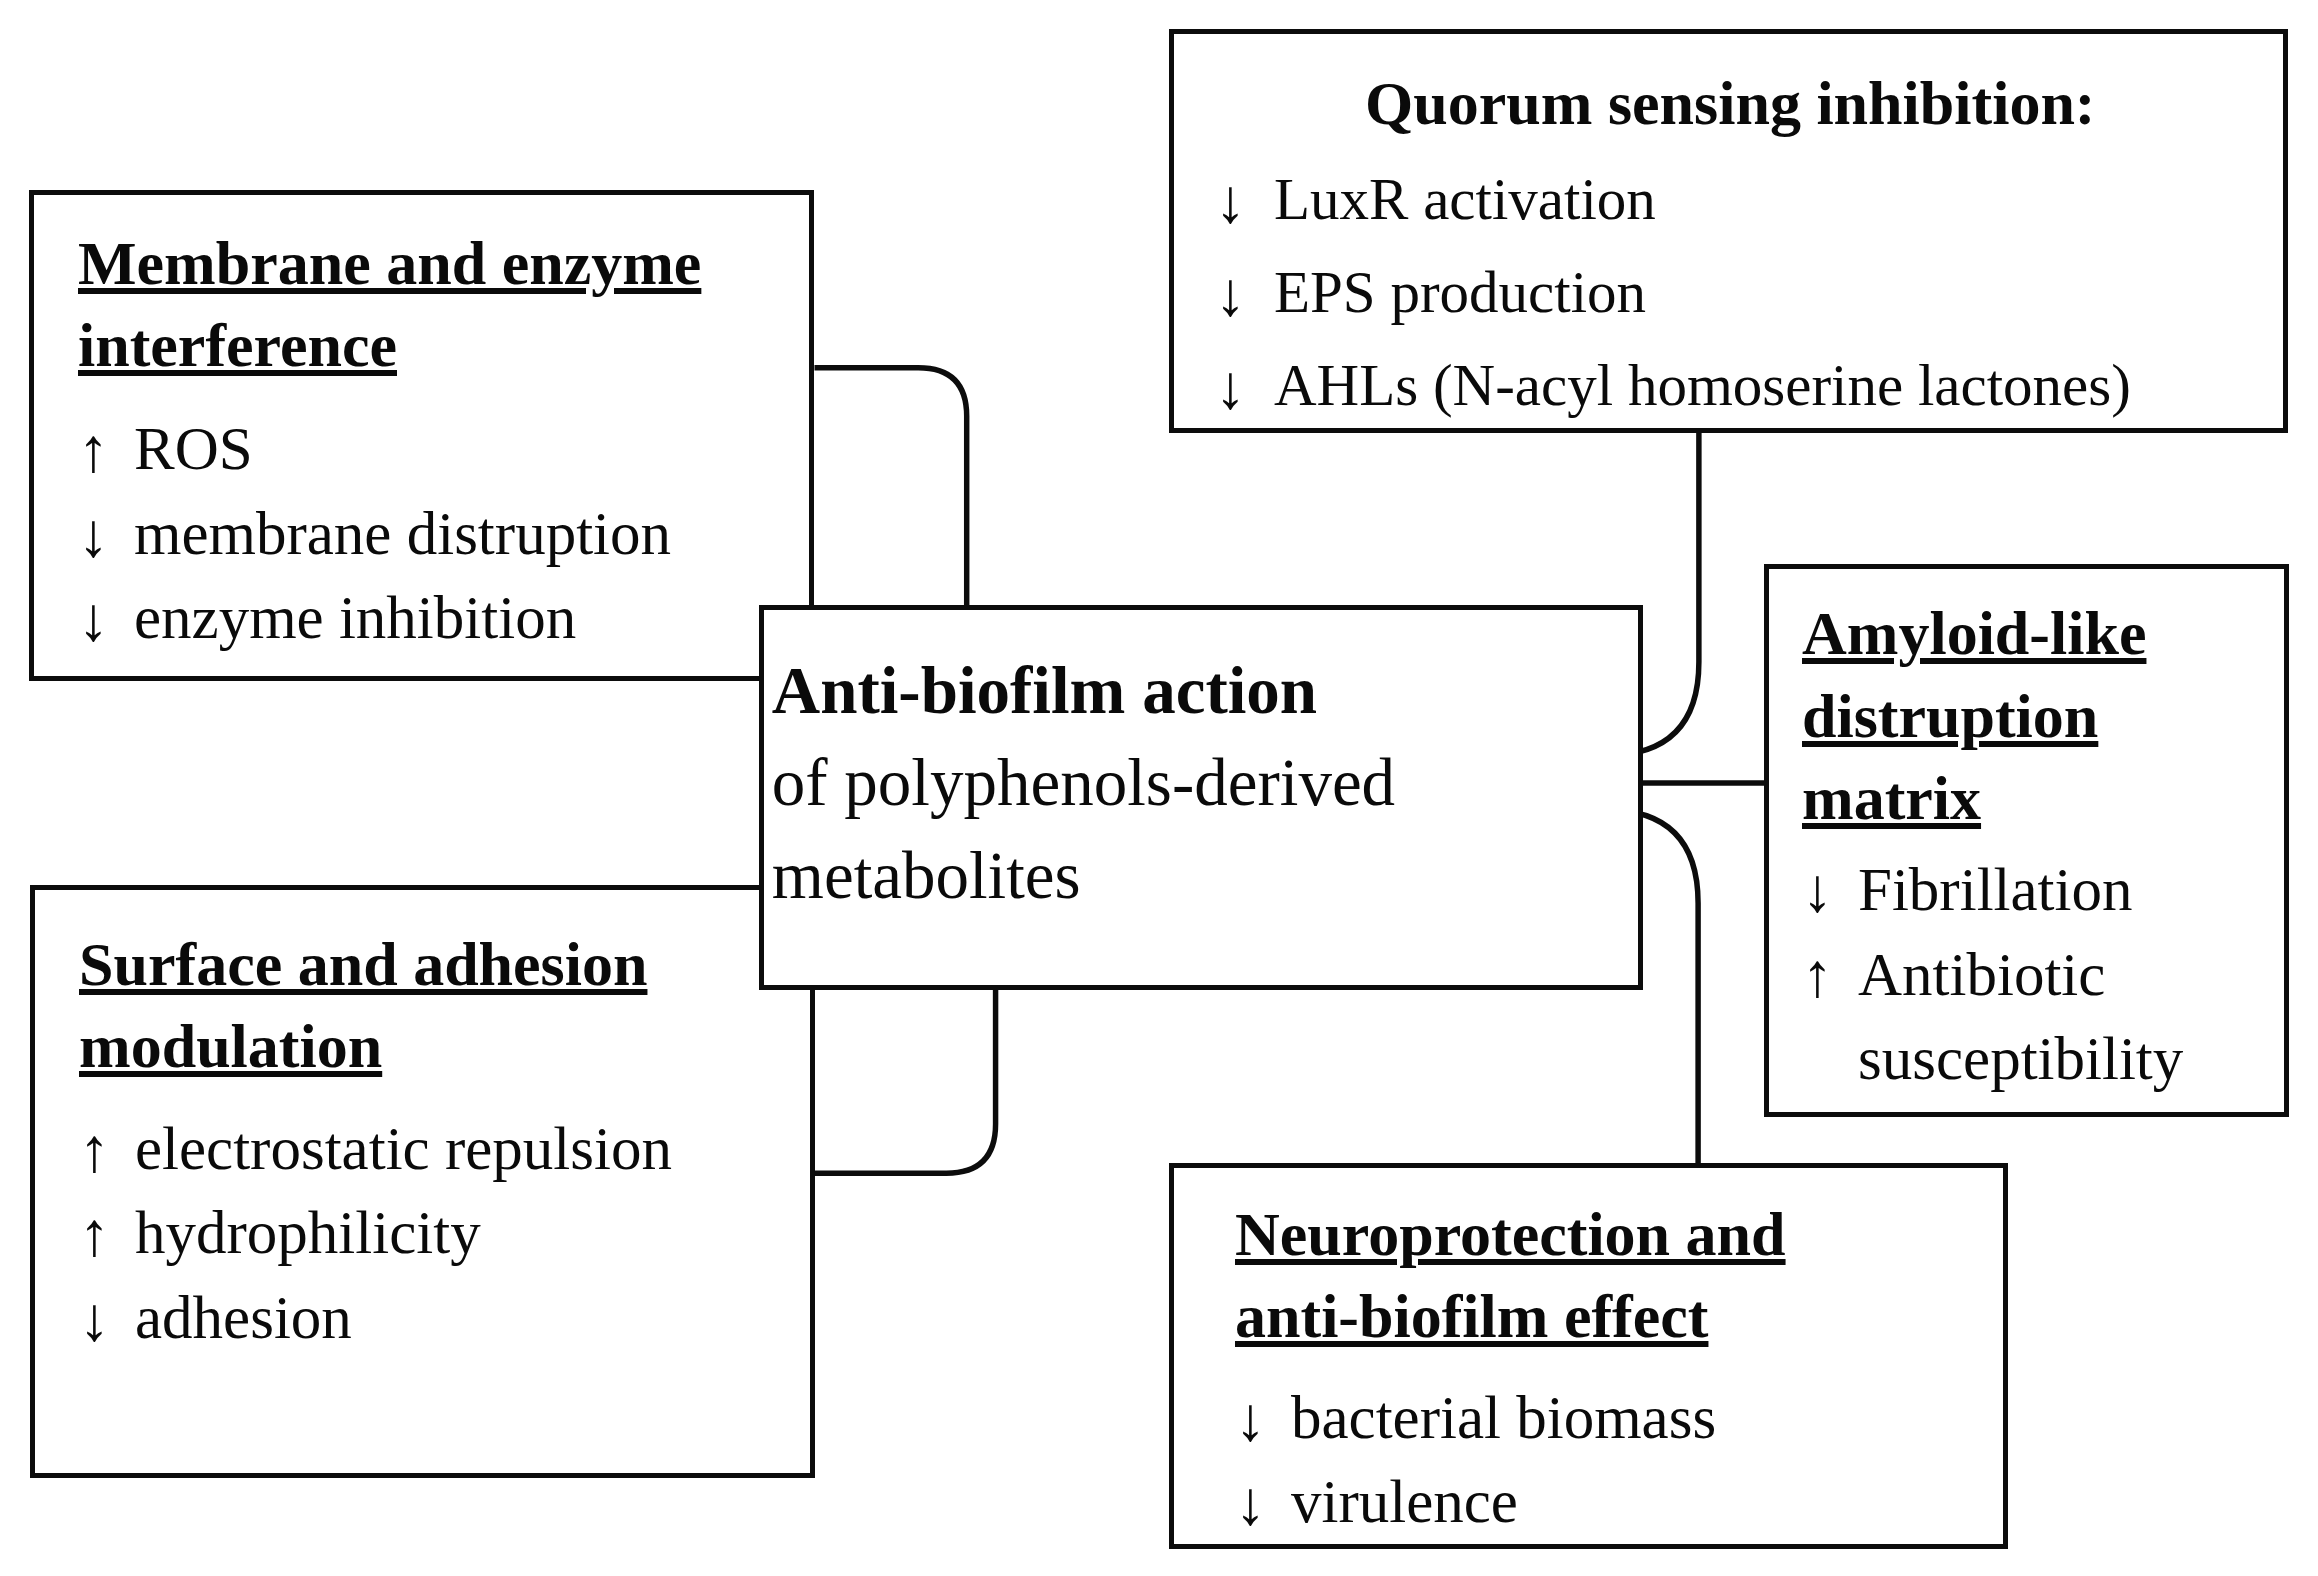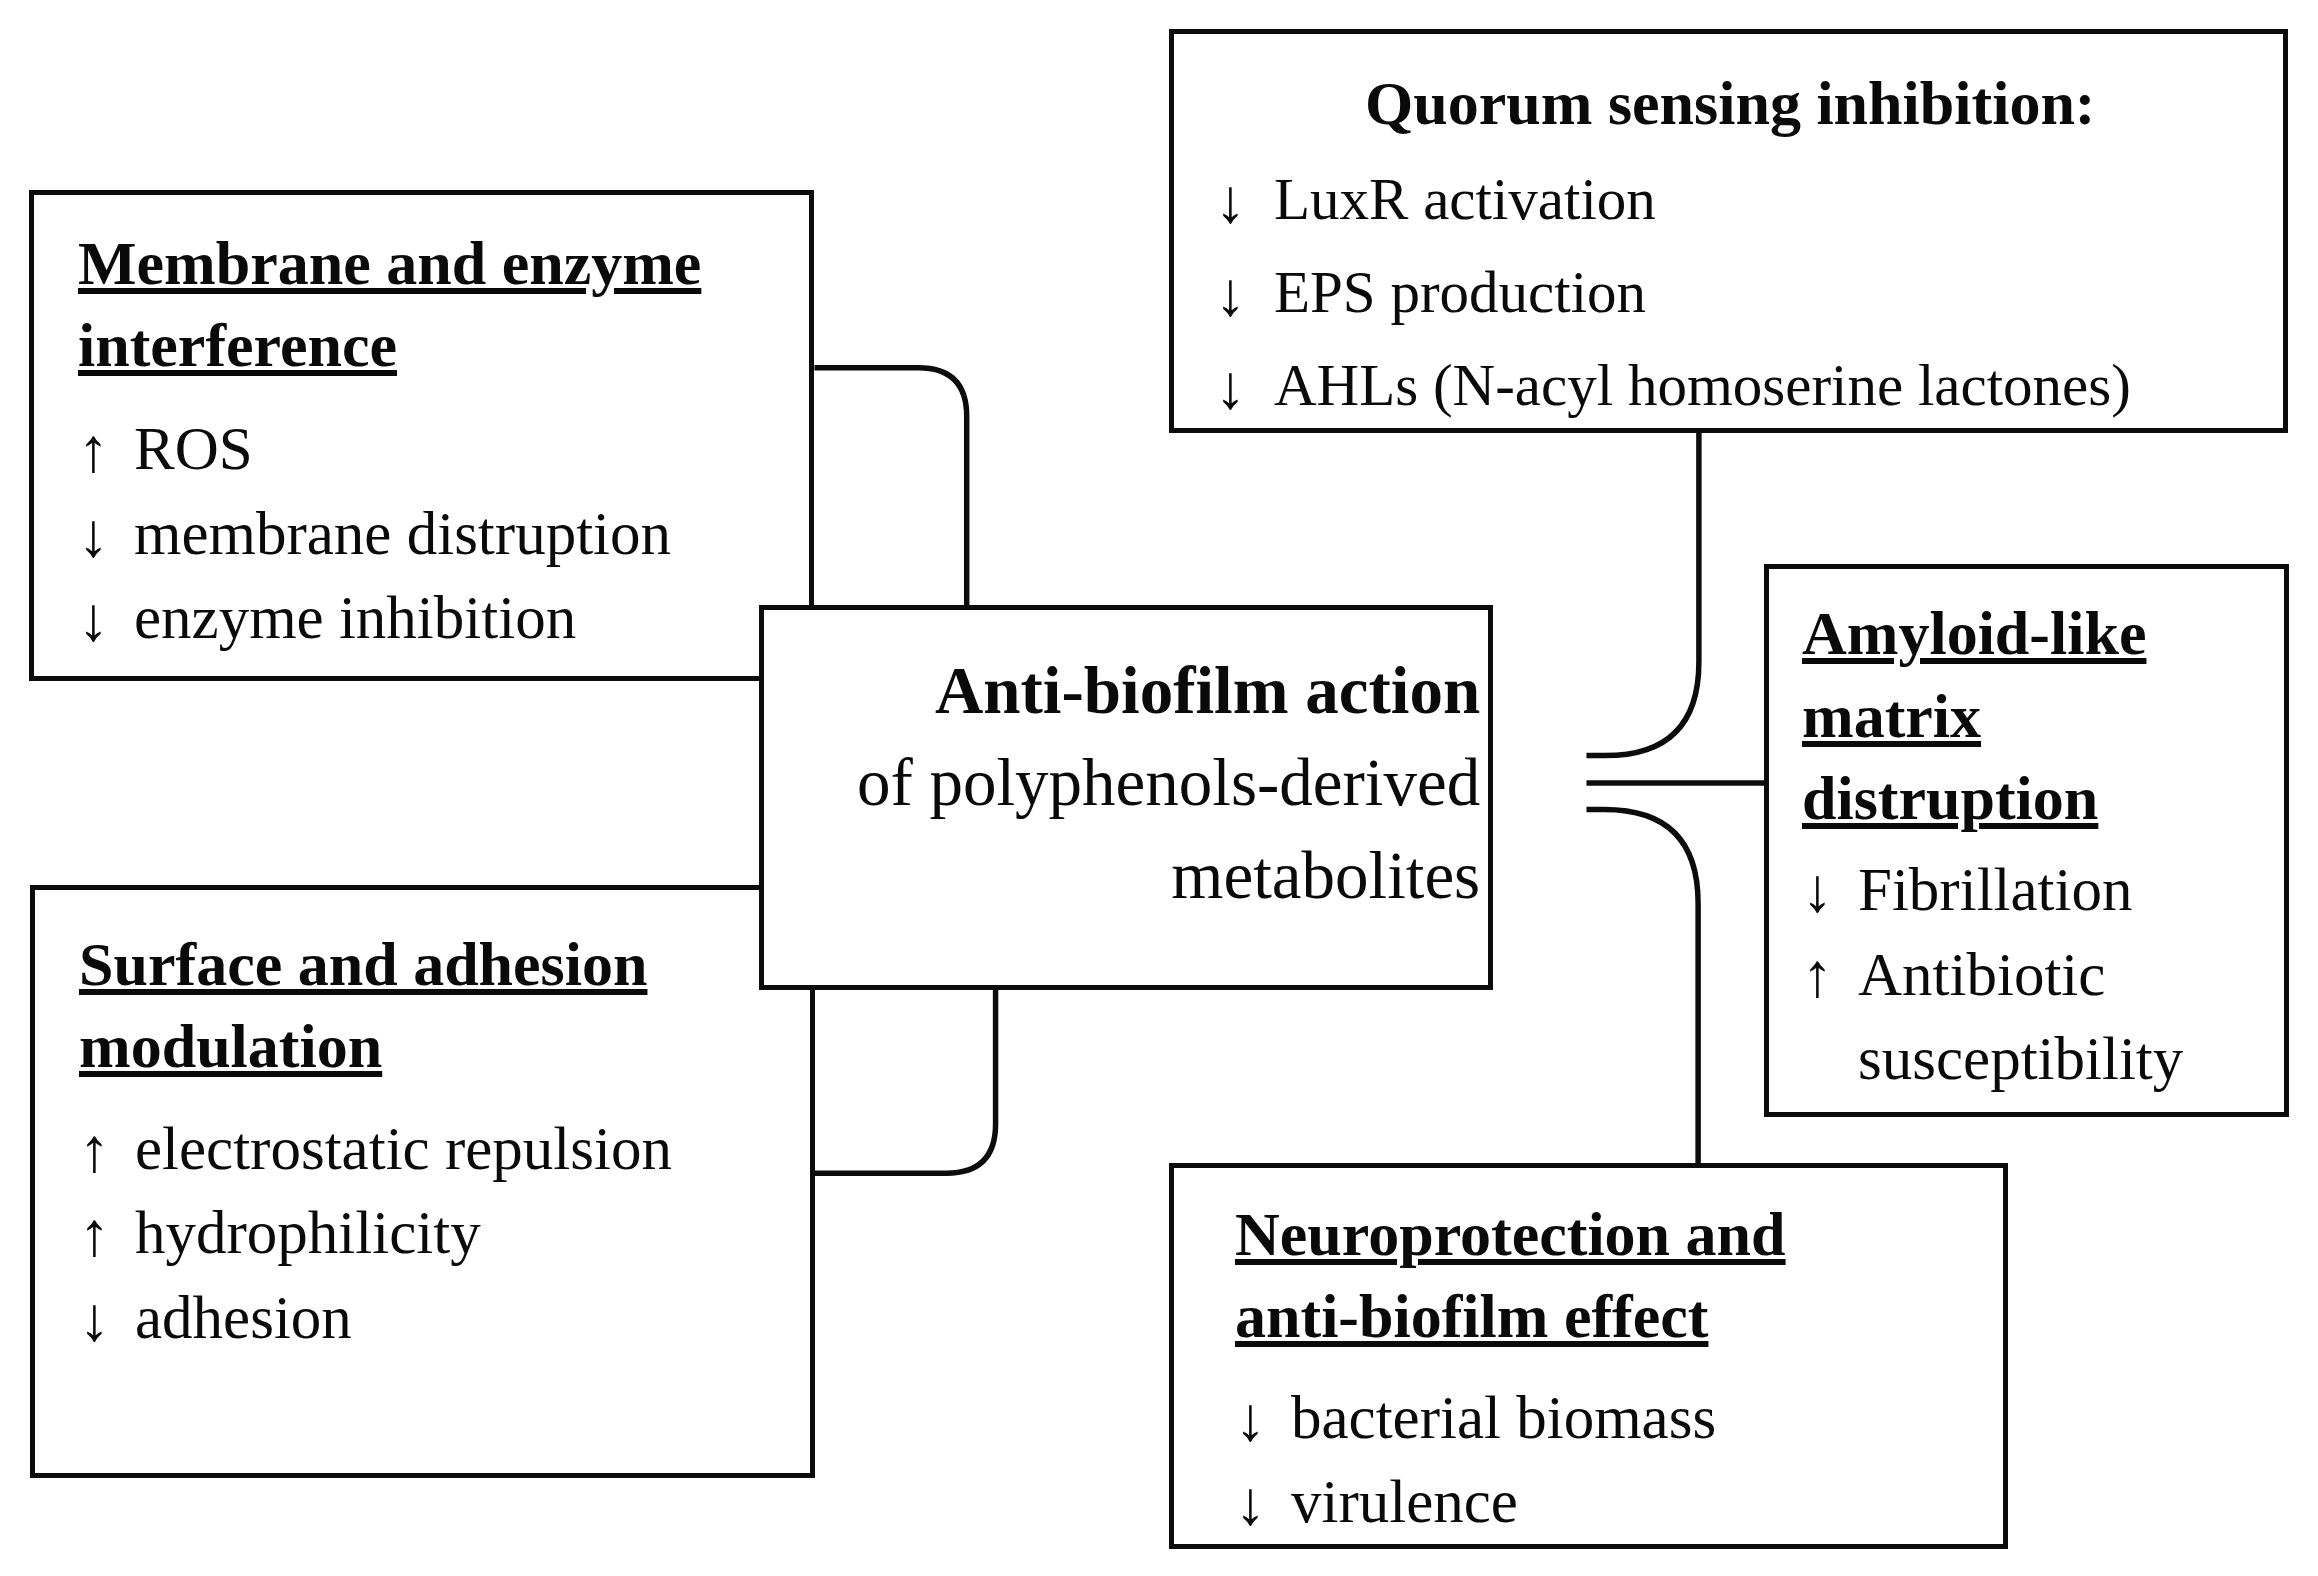--- a/index.html
+++ b/index.html
@@ -32,21 +32,21 @@
 
   
   .membrane{left:29px;top:190px;width:785px;height:491px;padding:26.5px 14px 0 44px;}
   
   .quorum{left:1169px;top:29px;width:1119px;height:404px;padding:28px 14px 9px 41px;}
   .quorum .title{text-align:center;padding-right:23.4px;}
   .quorum .items{margin-top:11px;}
   .quorum .item{font-size:59px;line-height:1.5;}
   .quorum .arrow{flex-basis:59px;width:59px;}
   
-  .centerbox{left:759px;top:605px;width:734px;height:385px;padding:34px 7.8px 0 7.8px;text-align:right;}
+  .centerbox{left:759px;top:605px;width:884px;height:385px;padding:34px 7.8px 0 7.8px;text-align:left;}
   .centerbox .cline{font-size:67px;line-height:1.38;}
   .centerbox .cline.first{font-weight:bold;}
   
   .amyloid{left:1764px;top:564px;width:525px;height:553px;padding:23.4px 9.4px 0 33px;}
   .amyloid .items{margin-top:7.8px;}
   .amyloid .item{line-height:1.38;}
   
   .surface{left:30px;top:885px;width:785px;height:593px;padding:33px 11px 12px 44px;}
   .surface .items{margin-top:20px;}
   
@@ -110,22 +110,22 @@
 
   <div class="box centerbox z3">
     <div class="cline first">Anti-biofilm action</div>
     <div class="cline">of polyphenols-derived</div>
     <div class="cline">metabolites</div>
   </div>
 
   <div class="box amyloid z3">
     <div class="title">
       <div class="tline">Amyloid-like</div>
+      <div class="tline">distruption</div>
       <div class="tline">matrix</div>
-      <div class="tline">distruption</div>
     </div>
     <div class="items">
       <div class="item">
         <span class="arrow">↓</span>
         <span class="itext">Fibrillation</span>
       </div>
       <div class="item">
         <span class="arrow">↑</span>
         <span class="itext">Antibiotic susceptibility</span>
       </div>

